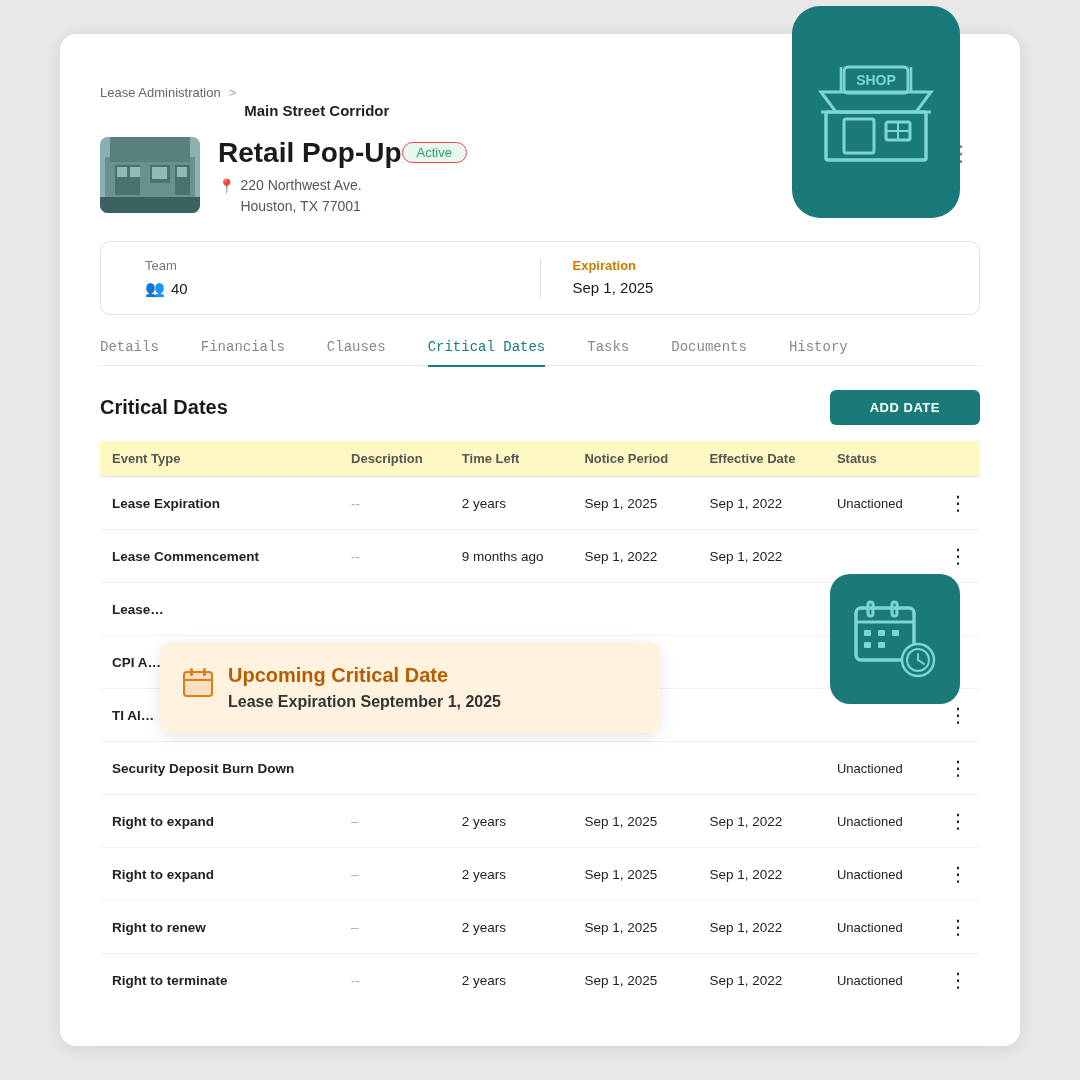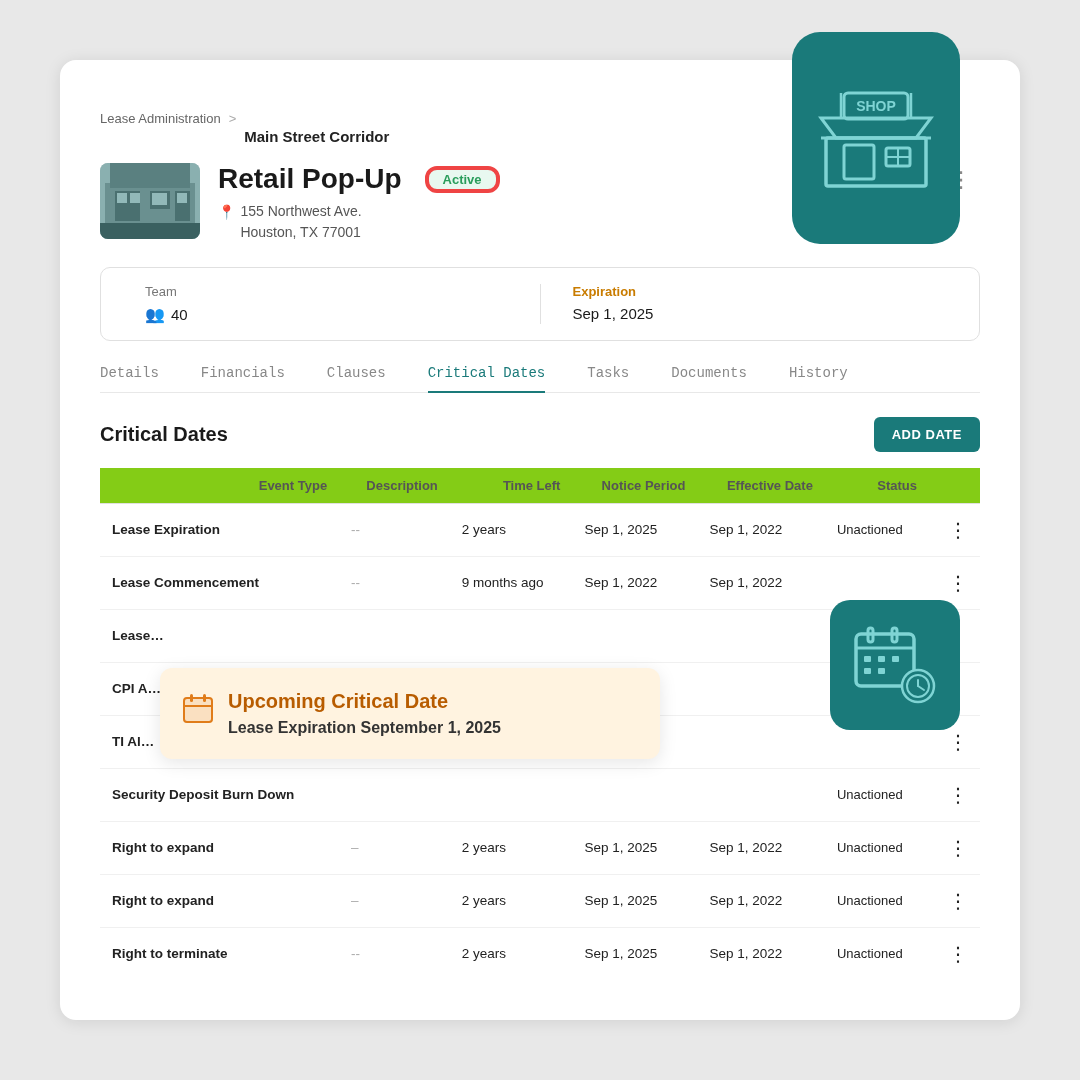--- a/index.html
+++ b/index.html
@@ -84,36 +84,36 @@
       flex-shrink: 0;
       display: flex;
       align-items: center;
       justify-content: center;
     }
     .property-image svg { width: 100%; height: 100%; }
     .property-info { flex: 1; }
     .property-name-row {
       display: flex;
       align-items: center;
-      gap: 23px;
+      gap: 0;
       margin-bottom: 6px;
     }
     .property-name {
       font-size: 28px;
       font-weight: 700;
       color: #1a1a1a;
     }
     .status-badge {
       background: #e8f8f0;
       color: #2a9d5c;
-      border: 4px solid #ef4444;
+      border: 1px solid #ef4444;
       border-radius: 12px;
       padding: 2px 14px;
       font-size: 13px;
-      font-weight: 700;
+      font-weight: 400;
     }
     .property-address {
       display: flex;
       align-items: flex-start;
       gap: 5px;
       color: #555;
       font-size: 14px;
       line-height: 1.5;
     }
     .location-icon { color: #888; margin-top: 1px; font-size: 14px; }
@@ -189,40 +189,40 @@
     .section-title {
       font-size: 20px;
       font-weight: 700;
       color: #1a1a1a;
     }
     .add-date-btn {
       background: #1a7a7a;
       color: #fff;
       border: none;
       border-radius: 6px;
-      padding: 10px 18px;
+      padding: 10px 40px;
       font-size: 13px;
       font-weight: 700;
       letter-spacing: 0.04em;
       cursor: pointer;
     }
     
     .data-table {
       width: 100%;
       border-collapse: collapse;
       font-size: 13.5px;
     }
     .data-table th {
-      text-align: right;
+      text-align: left;
       padding: 10px 12px;
       color: #555;
       font-weight: 600;
       font-size: 13px;
       border-bottom: 1.5px solid #e0e0e0;
-      background: #84cc16;
+      background: #fef9c3;
     }
     .data-table td {
       padding: 14px 12px;
       color: #222;
       border-bottom: 1px solid #f0f0f0;
       vertical-align: middle;
     }
     .data-table tr:last-child td { border-bottom: none; }
     .row-more {
       color: #aaa;
@@ -320,21 +320,21 @@
       </svg>
     </div>
     <div class="property-info">
       <div class="property-name-row">
         <span class="property-name">Retail Pop-Up</span>
         <span class="status-badge">Active</span>
       </div>
       <div class="property-address">
         <span class="location-icon">📍</span>
         <div>
-          <div>155 Northwest Ave.</div>
+          <div>220 Northwest Ave.</div>
           <div>Houston, TX 77001</div>
         </div>
       </div>
     </div>
     <button class="more-btn">⋮</button>
   </div>
 
   <div class="info-bar">
     <div class="info-item">
       <div class="info-label">Team</div>
@@ -443,20 +443,29 @@
         <tr>
     <td style="font-weight:600">Right to expand</td>
     <td style="color:#aaa">–</td>
     <td>2 years</td>
     <td>Sep 1, 2025</td>
     <td>Sep 1, 2022</td>
     <td class="status-unactioned">Unactioned</td>
     <td class="row-more">⋮</td>
   </tr>
         <tr>
+    <td style="font-weight:600">Right to renew</td>
+    <td style="color:#aaa">–</td>
+    <td>2 years</td>
+    <td>Sep 1, 2025</td>
+    <td>Sep 1, 2022</td>
+    <td class="status-unactioned">Unactioned</td>
+    <td class="row-more">⋮</td>
+  </tr>
+        <tr>
     <td style="font-weight:600">Right to terminate</td>
     <td style="color:#aaa">--</td>
     <td>2 years</td>
     <td>Sep 1, 2025</td>
     <td>Sep 1, 2022</td>
     <td class="status-unactioned">Unactioned</td>
     <td class="row-more">⋮</td>
   </tr>
       </tbody>
   </table>

